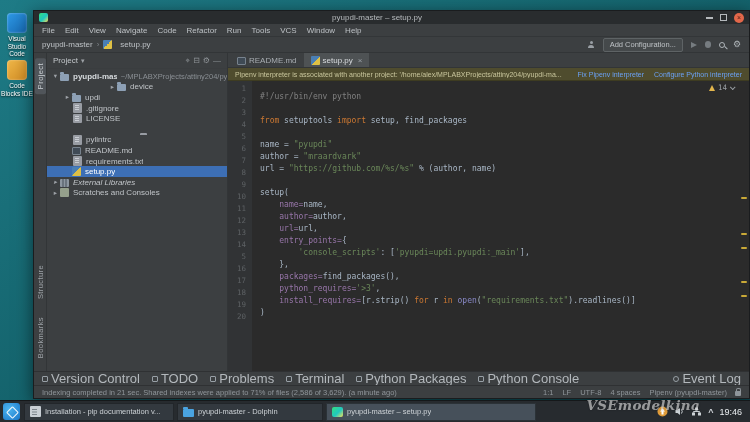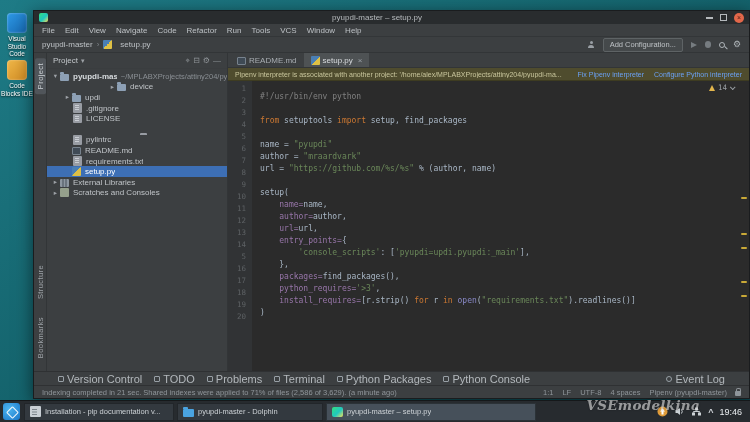--- a/index.html
+++ b/index.html
@@ -94,21 +94,21 @@
                 background: linear-gradient(to right, #313335 0, #313335 24px, #2b2b2b 24px); }
   .code-line { display: flex; height: 12px; line-height: 12px; font-size: 8px; }
   .lnum { flex: 0 0 24px; text-align: right; padding-right: 6px; color: #5d6164; font-size: 7.5px; }
   .ltext { white-space: pre; color: #a9b7c6; padding-left: 8px; margin-top: 8px; }
   .inspect-widget { position: absolute; top: 2px; right: 15px; display: flex; align-items: center; gap: 3px; font-size: 7.5px; color: #9aa0a5; }
   .warn-tri { width: 0; height: 0; border-left: 3.5px solid transparent; border-right: 3.5px solid transparent; border-bottom: 6px solid #e3b64c; }
   .chev-down { width: 4px; height: 4px; border-right: 1px solid #9aa0a5; border-bottom: 1px solid #9aa0a5; transform: rotate(45deg) translateY(-1px); }
   .stripe-ticks { position: absolute; top: 0; right: 0; bottom: 0; width: 10px; }
   .tick { position: absolute; right: 2px; width: 6px; height: 2px; background: #c9a937; border-radius: 1px; }
 
-  .tool-buttons { height: 14px; flex: 0 0 14px; background: #3c3f41; border-top: 1px solid #2f3133; display: flex; align-items: center; padding: 0 24px; font-size: 11px; color: #b3b8bc; }
+  .tool-buttons { height: 14px; flex: 0 0 14px; background: #3c3f41; border-top: 1px solid #2f3133; display: flex; align-items: center; padding: 0 8px; font-size: 13px; color: #b3b8bc; }
   .tw-group { display: flex; align-items: center; gap: 12px; }
   .tw-btn { display: inline-flex; align-items: center; gap: 3px; }
   .tw-icon { width: 6px; height: 6px; border: 1px solid #98a0a6; border-radius: 1px; display: inline-block; }
   .tw-right { margin-left: auto; display: inline-flex; align-items: center; gap: 3px; }
   .ev-icon { width: 6px; height: 6px; border: 1px solid #98a0a6; border-radius: 50%; display: inline-block; }
 
   .statusbar { height: 13px; flex: 0 0 13px; background: #3c3f41; border-top: 1px solid #2f3133; display: flex; align-items: center; padding: 0 8px; font-size: 7.5px; color: #8f959a; gap: 8px; }
   .status-message { flex: 1; white-space: nowrap; overflow: hidden; }
   .status-widgets { display: flex; align-items: center; gap: 9px; white-space: nowrap; }
   .lock-icon { width: 6px; height: 5px; background: #8f959a; border-radius: 1px; position: relative; display: inline-block; margin-top: 2px; }
@@ -262,21 +262,21 @@
             <div class="tree-row" style="padding-left: 16px;">
               <span class="arrow"></span>
               <span class="ticon file"></span>
               <span class="tlabel">requirements.txt</span>
             </div>
             <div class="tree-row selected" style="padding-left: 16px;">
               <span class="arrow"></span>
               <span class="ticon python"></span>
               <span class="tlabel">setup.py</span>
             </div>
-            <div class="tree-row" style="padding-left: 4px;">
+            <div class="tree-row" style="padding-left: 4px; font-style: italic;">
               <span class="arrow">▸</span>
               <span class="ticon lib"></span>
               <span class="tlabel">External Libraries</span>
             </div>
             <div class="tree-row" style="padding-left: 4px;">
               <span class="arrow">▸</span>
               <span class="ticon scratch"></span>
               <span class="tlabel">Scratches and Consoles</span>
             </div>
           </div>

